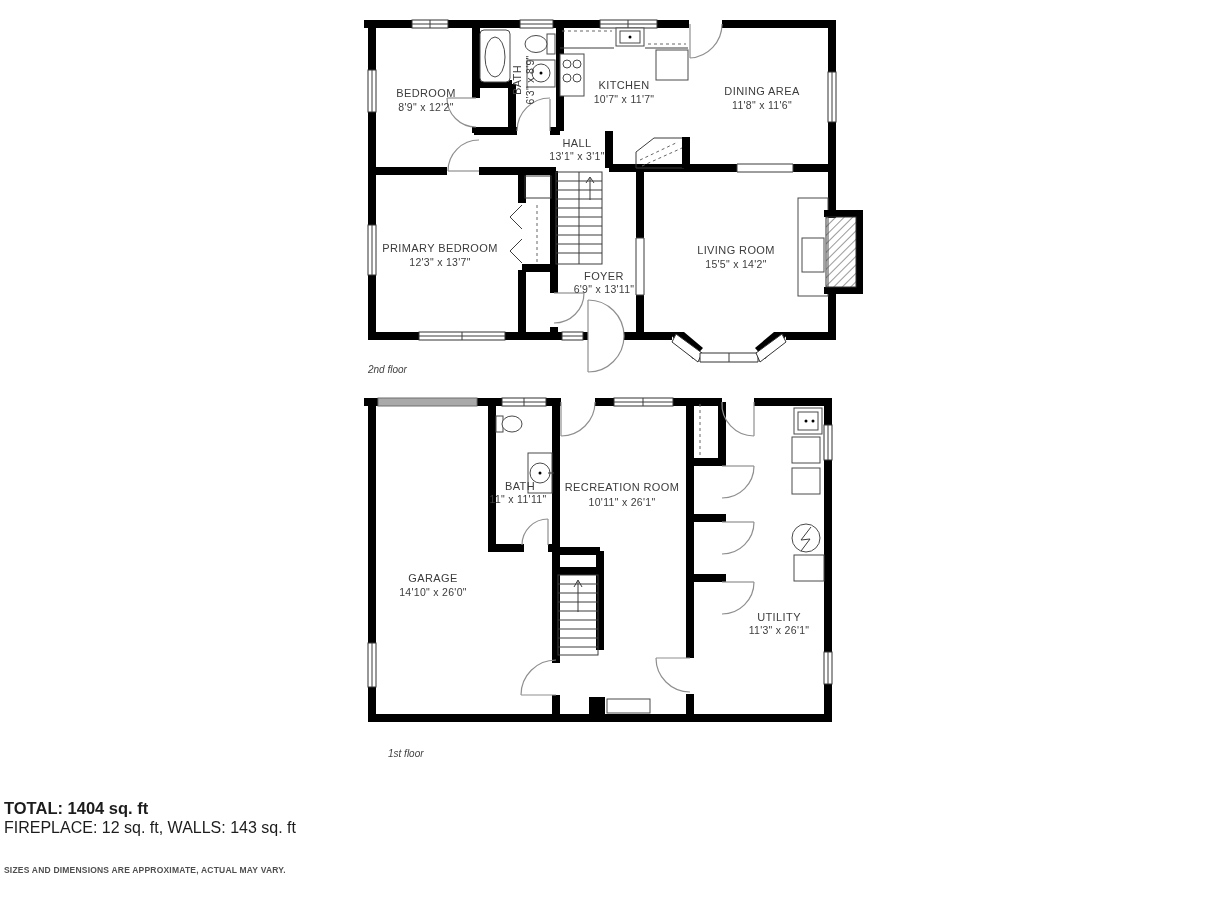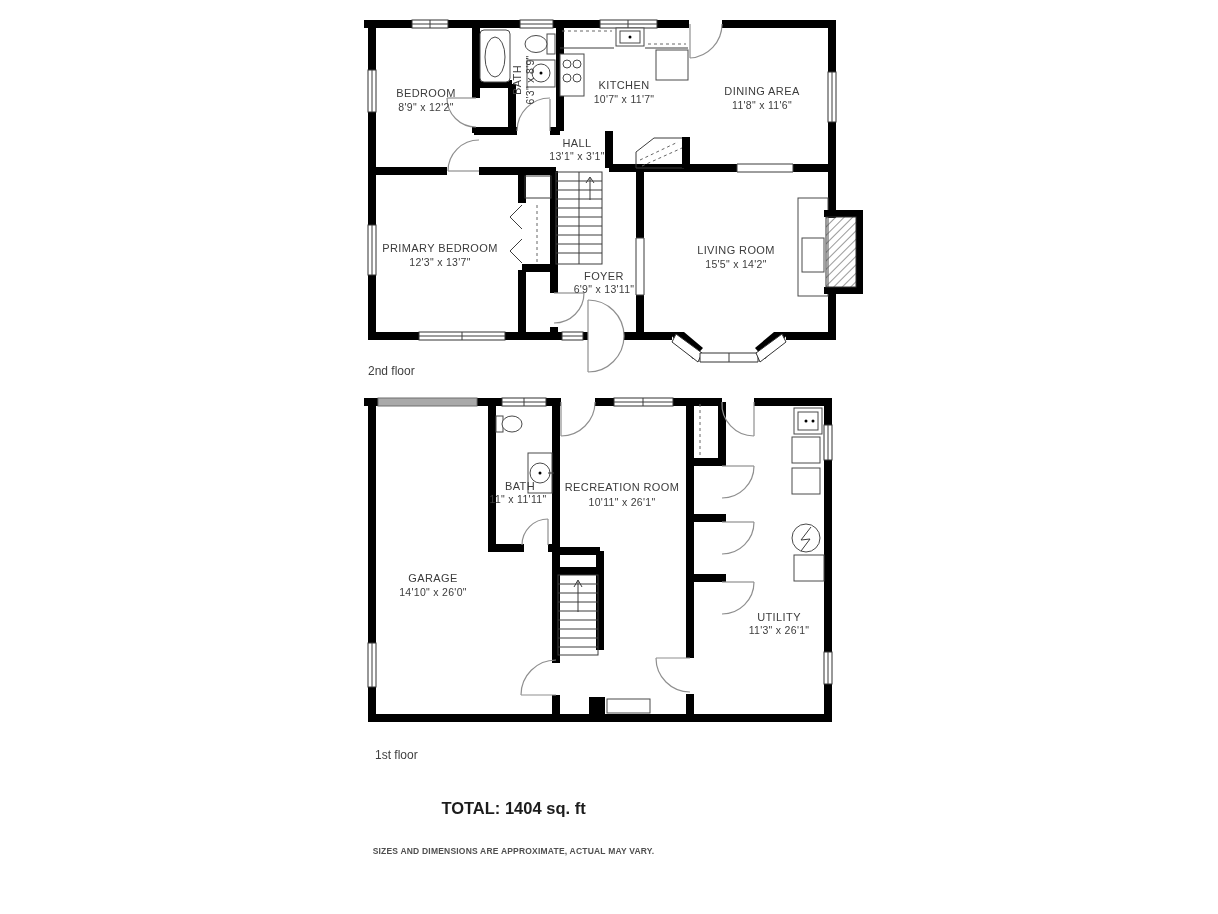--- a/index.html
+++ b/index.html
@@ -14,22 +14,22 @@
   .leaf{stroke:#8f8f8f;stroke-width:1.2;fill:none;}
   .win{fill:#fff;stroke:#333;stroke-width:1;}
   .winl{stroke:#333;stroke-width:1;fill:#fff;}
   .dsh{stroke:#666;stroke-width:1;fill:none;stroke-dasharray:3 3;}
   .gdoor{fill:#a9a9a9;stroke:#6e6e6e;stroke-width:1;}
   .hatchbox{fill:url(#hatch);stroke:#333;stroke-width:1;}
   text.rmname{font-size:11px;fill:#3c3c3c;letter-spacing:.4px;text-anchor:middle;
               font-family:"Liberation Sans",sans-serif;}
   text.rmdims{font-size:10.5px;fill:#3c3c3c;letter-spacing:.3px;text-anchor:middle;
               font-family:"Liberation Sans",sans-serif;}
-  .floor-caption{position:absolute;font-size:12px;color:#3f3f3f;}
-  #summary{position:absolute;left:12px;top:799px;width:100%;text-align:center;color:#1c1c1c;}
+  .floor-caption{position:absolute;font-size:10px;color:#3f3f3f;font-style:italic;}
+  #summary{position:absolute;left:4px;top:799px;width:100%;text-align:left;color:#1c1c1c;}
   #summary .total{font-size:16.5px;font-weight:bold;line-height:19px;}
   #summary .line{font-size:16px;line-height:19px;}
   #summary .disclaimer{font-size:8.5px;font-weight:bold;color:#4f4f4f;margin-top:28px;
                        letter-spacing:.2px;}
 </style>
 </head>
 <body>
 
 <div id="page">
 
@@ -351,20 +351,21 @@
     <text class="rmname" x="622" y="491">RECREATION ROOM</text>
     <text class="rmdims" x="622" y="506">10'11" x 26'1"</text>
     <text class="rmname" x="433" y="582">GARAGE</text>
     <text class="rmdims" x="433" y="596">14'10" x 26'0"</text>
     <text class="rmname" x="779" y="621">UTILITY</text>
     <text class="rmdims" x="779" y="634">11'3" x 26'1"</text>
   </g>
 </svg>
 
 <div class="floor-caption" style="left:368px;top:364px;">2nd floor</div>
-<div class="floor-caption" style="left:375px;top:748px;">1st floor</div>
+<div class="floor-caption" style="left:388px;top:748px;">1st floor</div>
 
 <div id="summary">
   <div class="total">TOTAL: 1404 sq. ft</div>
+  <div class="line">FIREPLACE: 12 sq. ft, WALLS: 143 sq. ft</div>
   <div class="disclaimer">SIZES AND DIMENSIONS ARE APPROXIMATE, ACTUAL MAY VARY.</div>
 </div>
 
 </div>
 
 </body></html>

